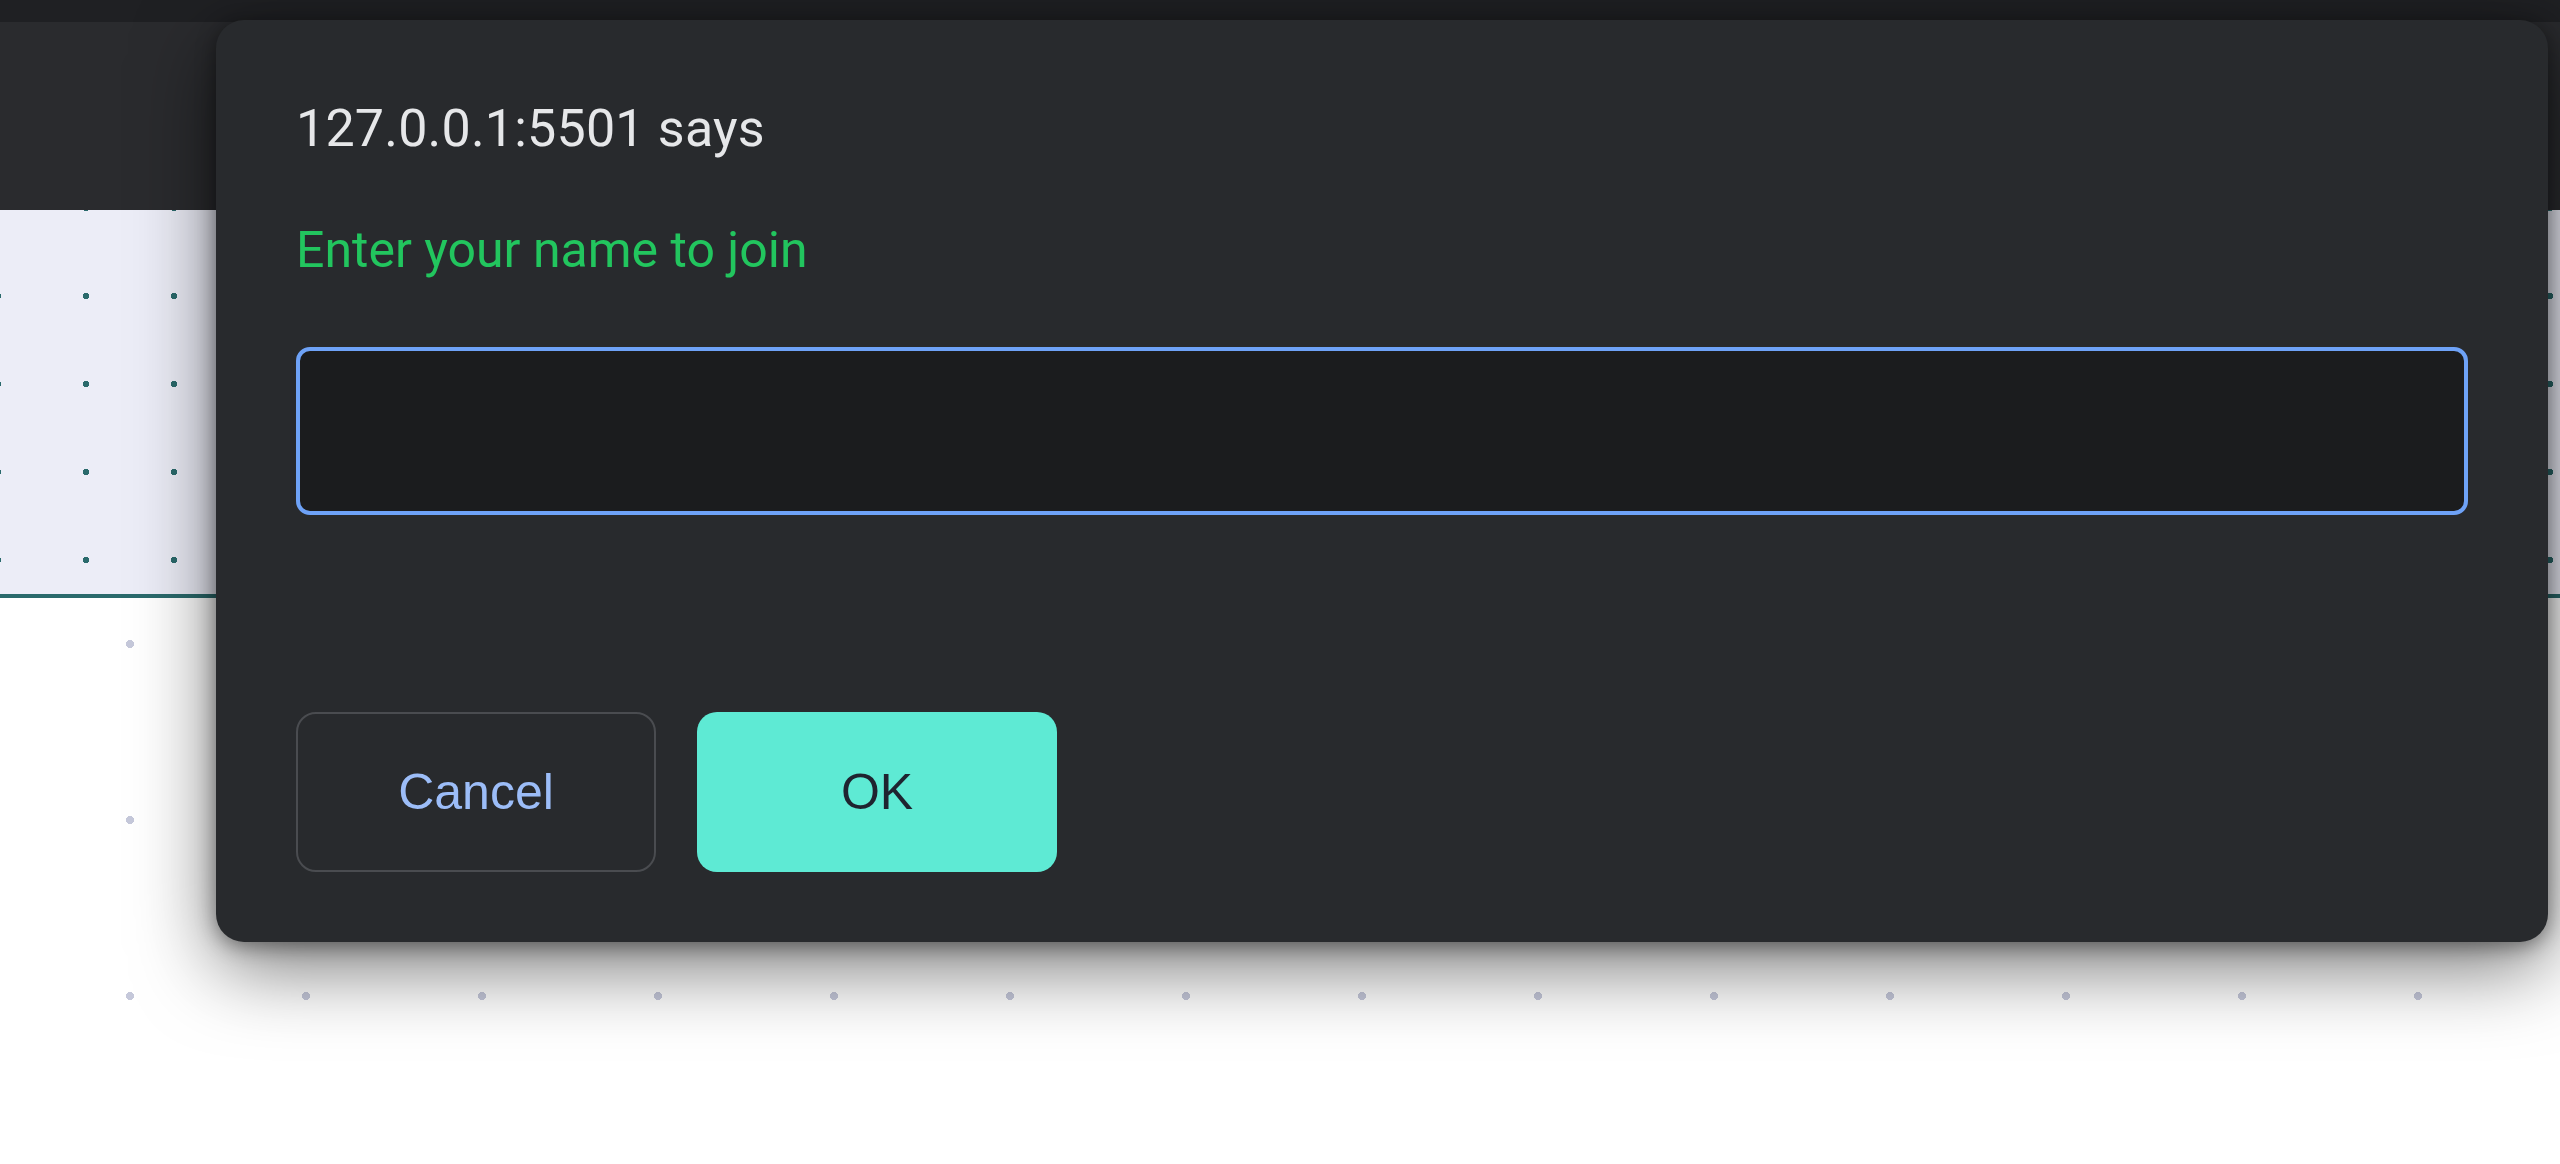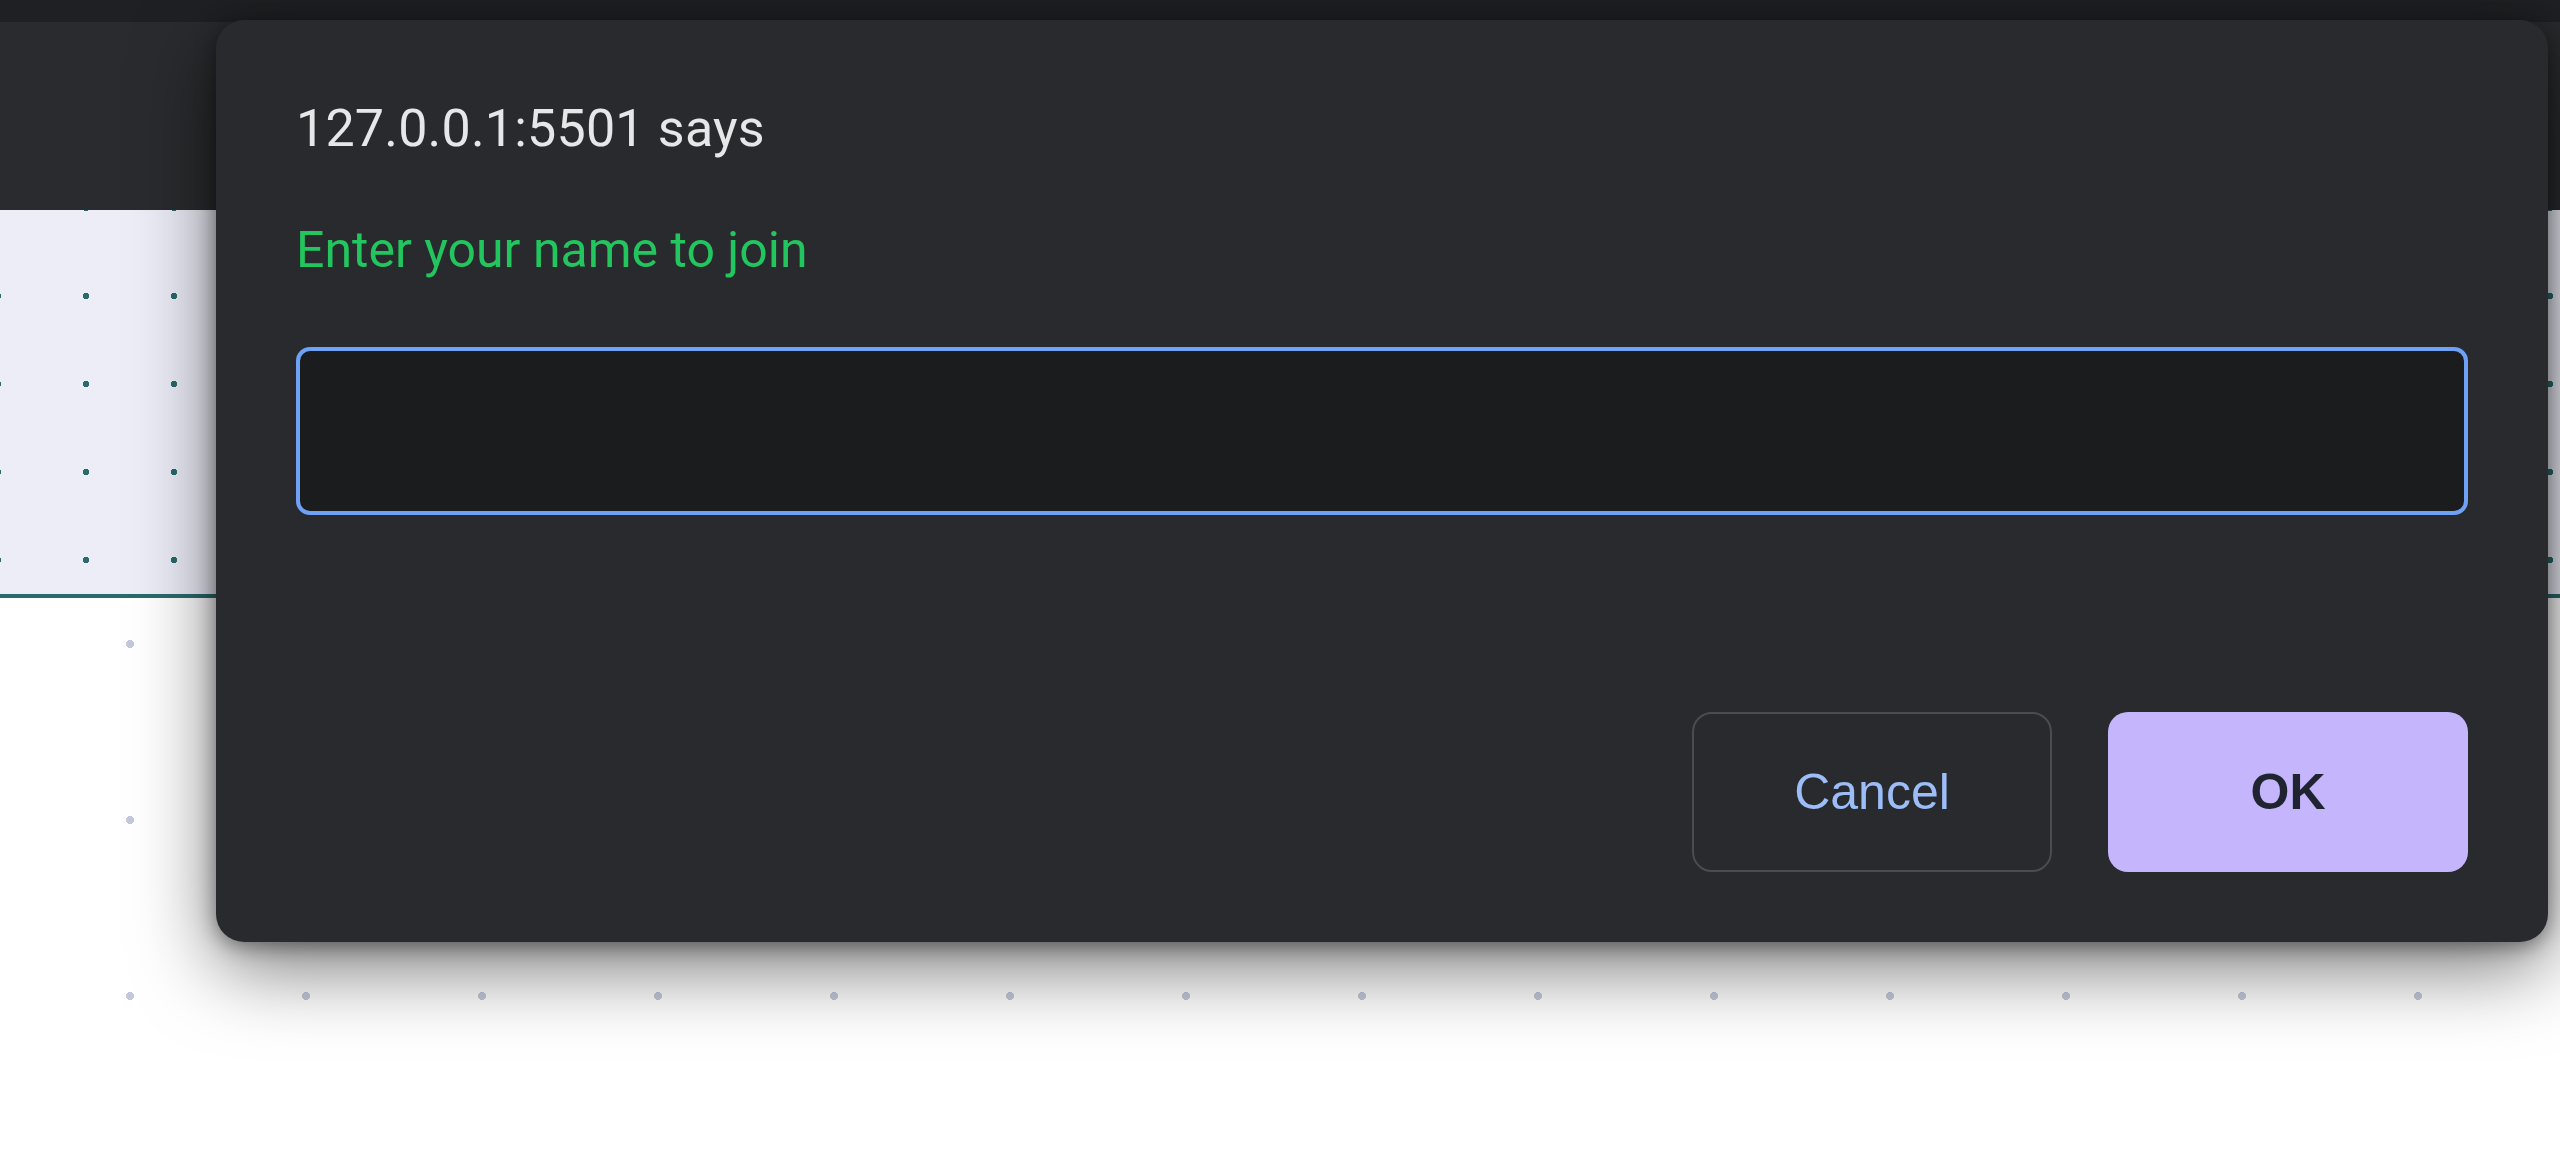--- a/index.html
+++ b/index.html
@@ -111,22 +111,22 @@
       border-radius: 14px;
       color: #e8e8e8;
       font-size: 44px;
       padding: 0 32px;
       outline: none;
     }
 
     .dialog-buttons {
       margin-top: auto;
       display: flex;
-      justify-content: flex-end;
-      gap: 56px;
+      justify-content: flex-start;
+      gap: 41px;
     }
 
     .btn {
       height: 160px;
       min-width: 360px;
       border-radius: 20px;
       font-size: 50px;
       font-weight: 500;
       cursor: pointer;
       display: flex;
@@ -135,24 +135,24 @@
       padding: 0 48px;
     }
 
     .btn-cancel {
       background: transparent;
       border: 2px solid #4a4c50;
       color: #9cbdf8;
     }
 
     .btn-ok {
-      background: #c4b5fd;
+      background: #5eead4;
       border: none;
       color: #1f2430;
-      font-weight: 700;
+      font-weight: 400;
     }
   </style>
 </head>
 <body>
 
 <div class="top-bar"></div>
 <div class="top-bar-2"></div>
 
 <div class="page-bg"></div>
 <div class="header-band"></div>

